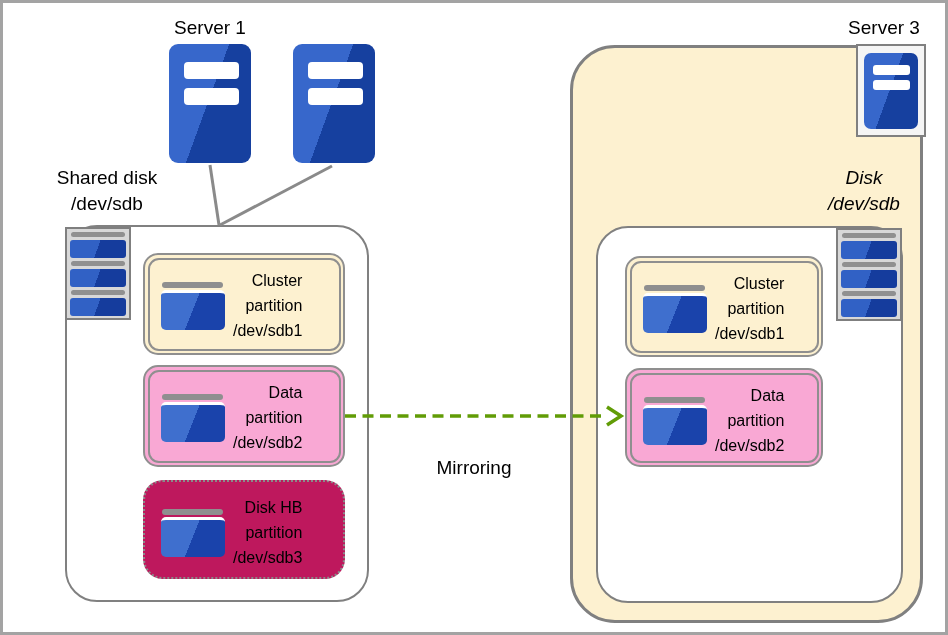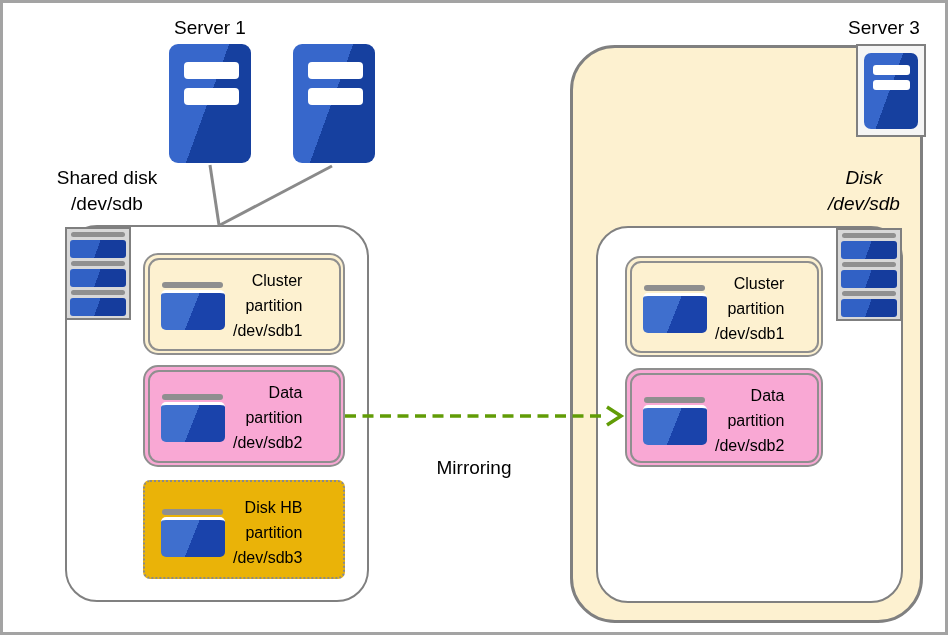--- a/index.html
+++ b/index.html
@@ -35,21 +35,21 @@
     height:18px; border-radius:3px; margin-bottom:3px;
     background:linear-gradient(110deg,#3161c5 49%,#153c9d 49%);
   }
   
   .partition {
     position:absolute; z-index:2;
     border:2px solid #8f8f8f; border-radius:15px; padding:2.5px;
   }
   .partition.cream  { background:#fdf1d0; }
   .partition.blue   { background:#f9a8d4; }
-  .partition.dotted { background:#eab308; border:2.5px dotted #8a8a8a; border-radius:7px; }
+  .partition.dotted { background:#be185d; border:2.5px dotted #8a8a8a; border-radius:20px; }
   .pinner { width:100%; height:100%; border:2px solid #8f8f8f; border-radius:11px; }
   .partition.dotted .pinner { border:none; }
   .drive-icon { position:absolute; left:16px; top:27px; width:64px; z-index:2; }
   .drive-bar  { height:6px; width:61px; margin-left:1px; background:#8f8f8f; border-radius:3px; }
   .drive-body {
     margin-top:2px; height:40px; border-radius:5px; border-top:3px solid #fff;
     background:linear-gradient(112deg,#3f6fce 49%,#1a43ab 49%);
   }
   .ptxt {
     position:absolute; left:88px; top:13px; z-index:2;

